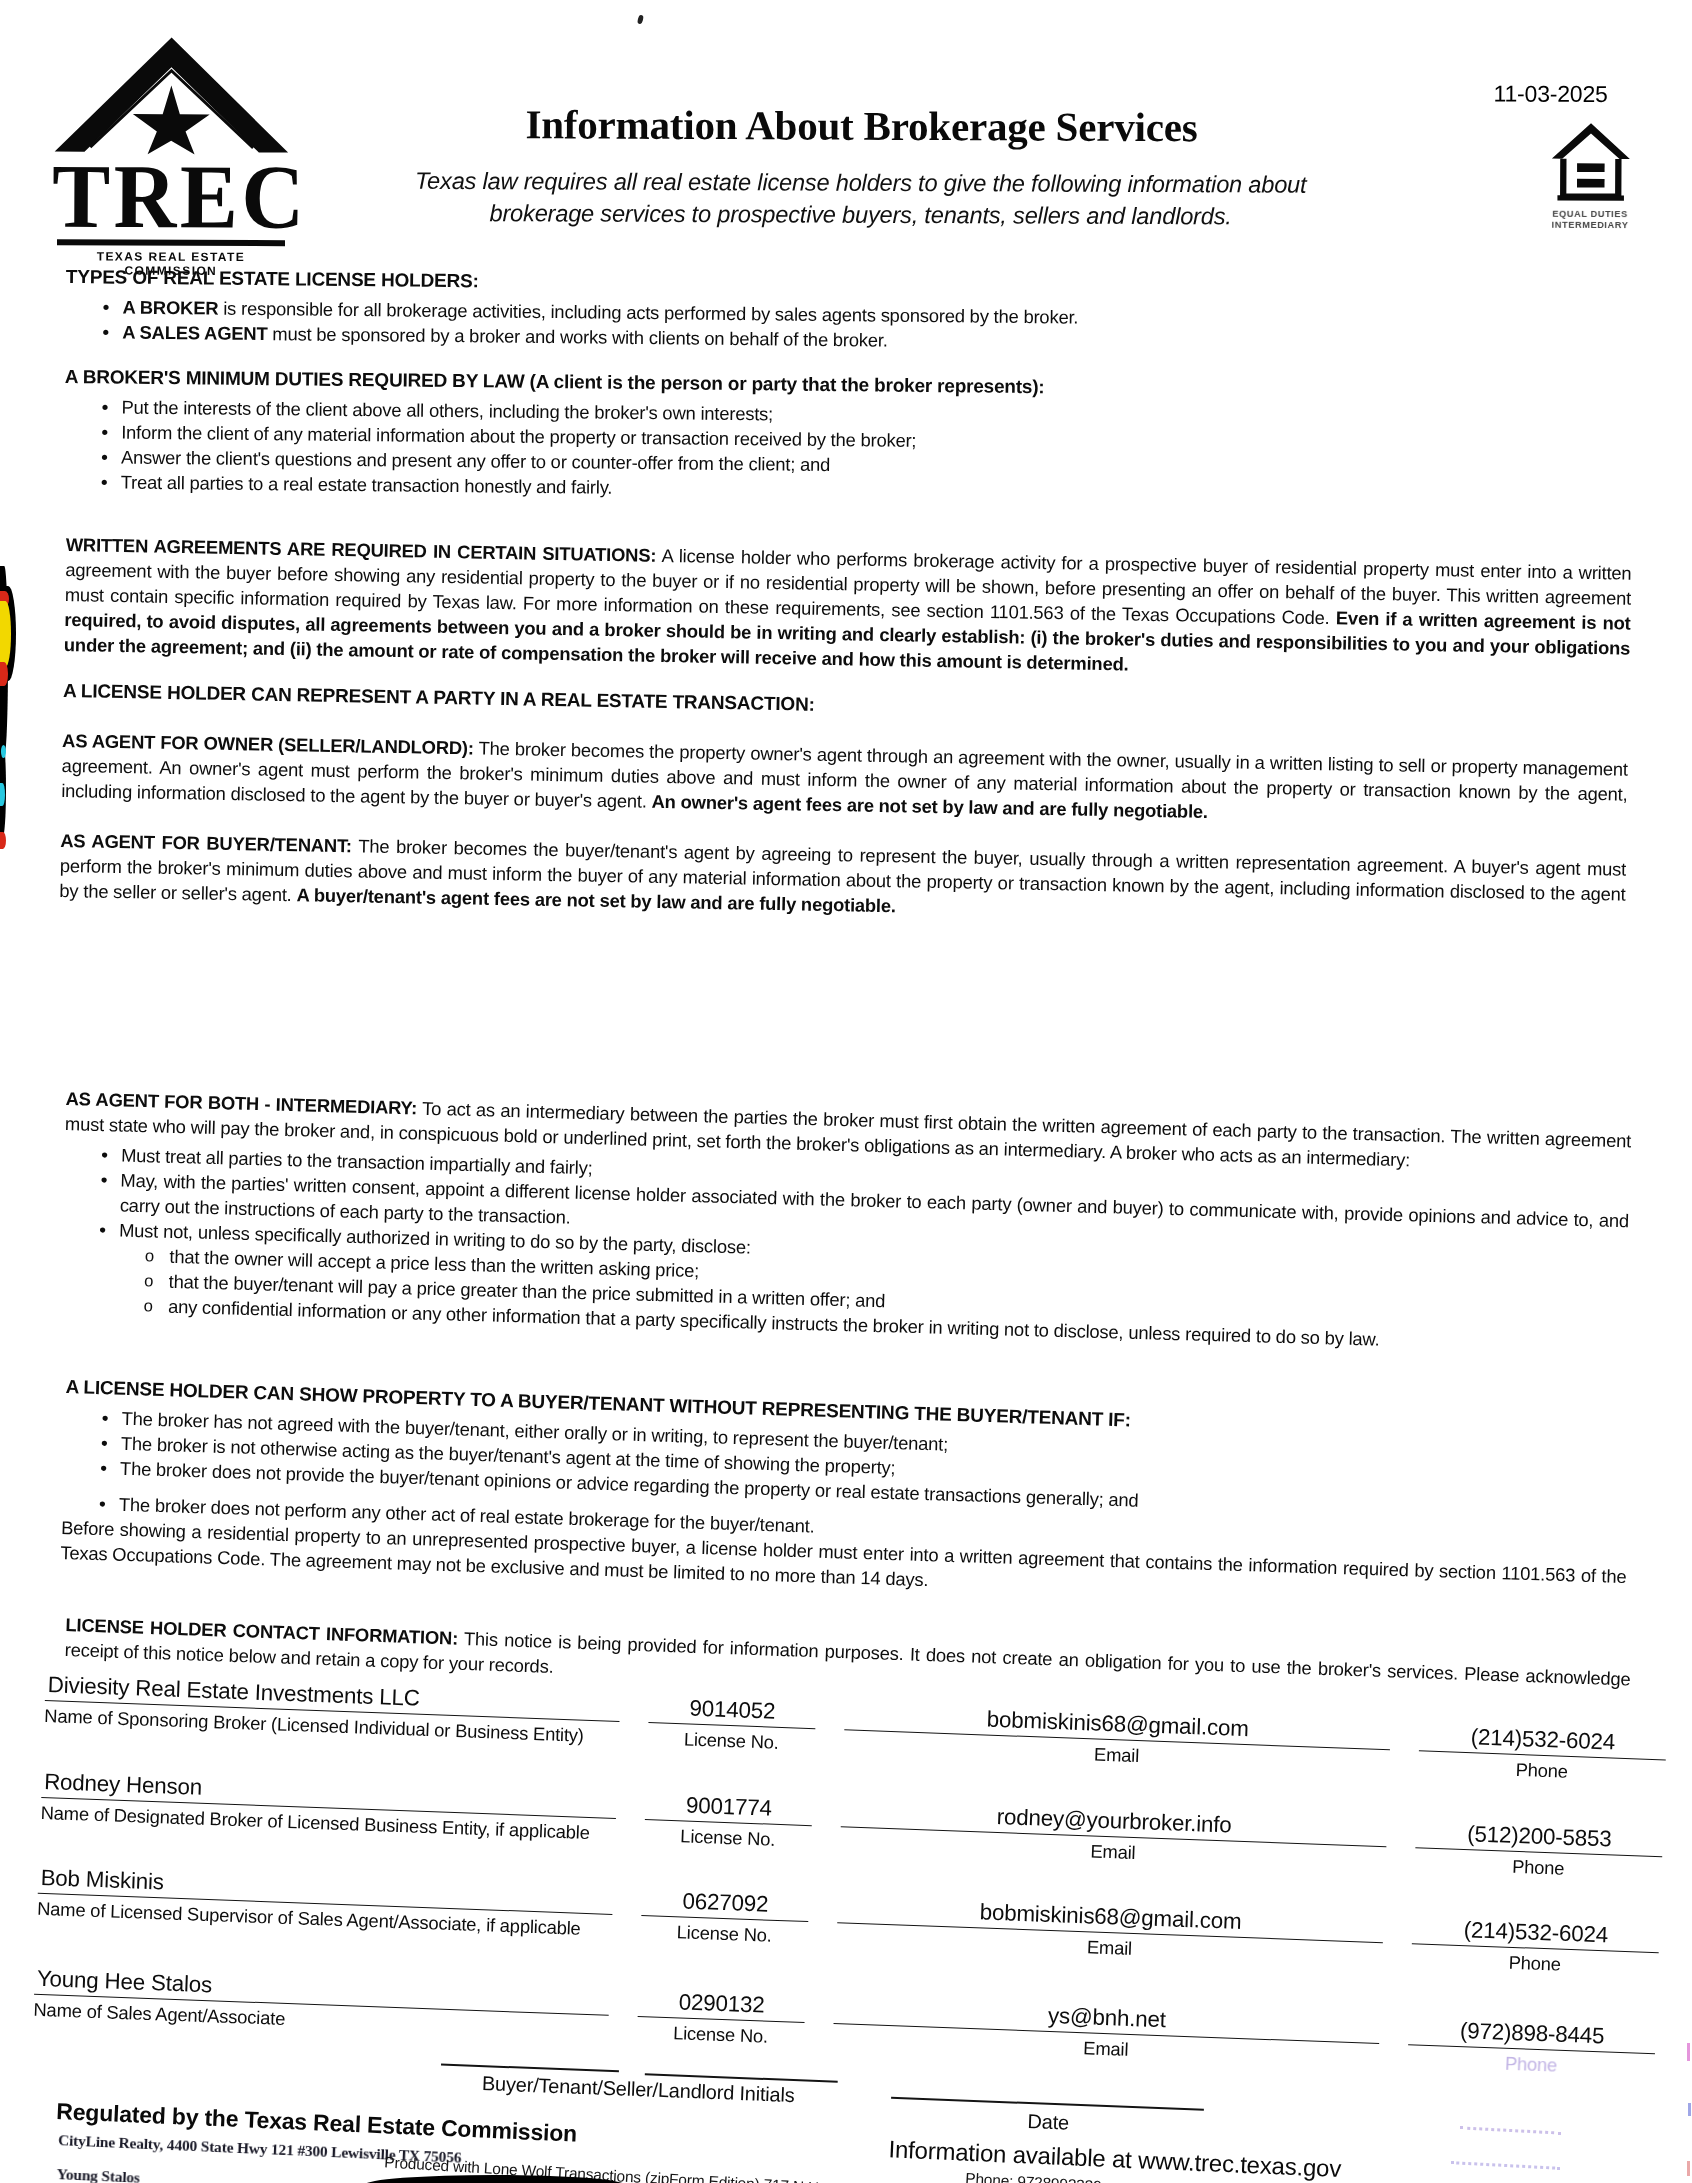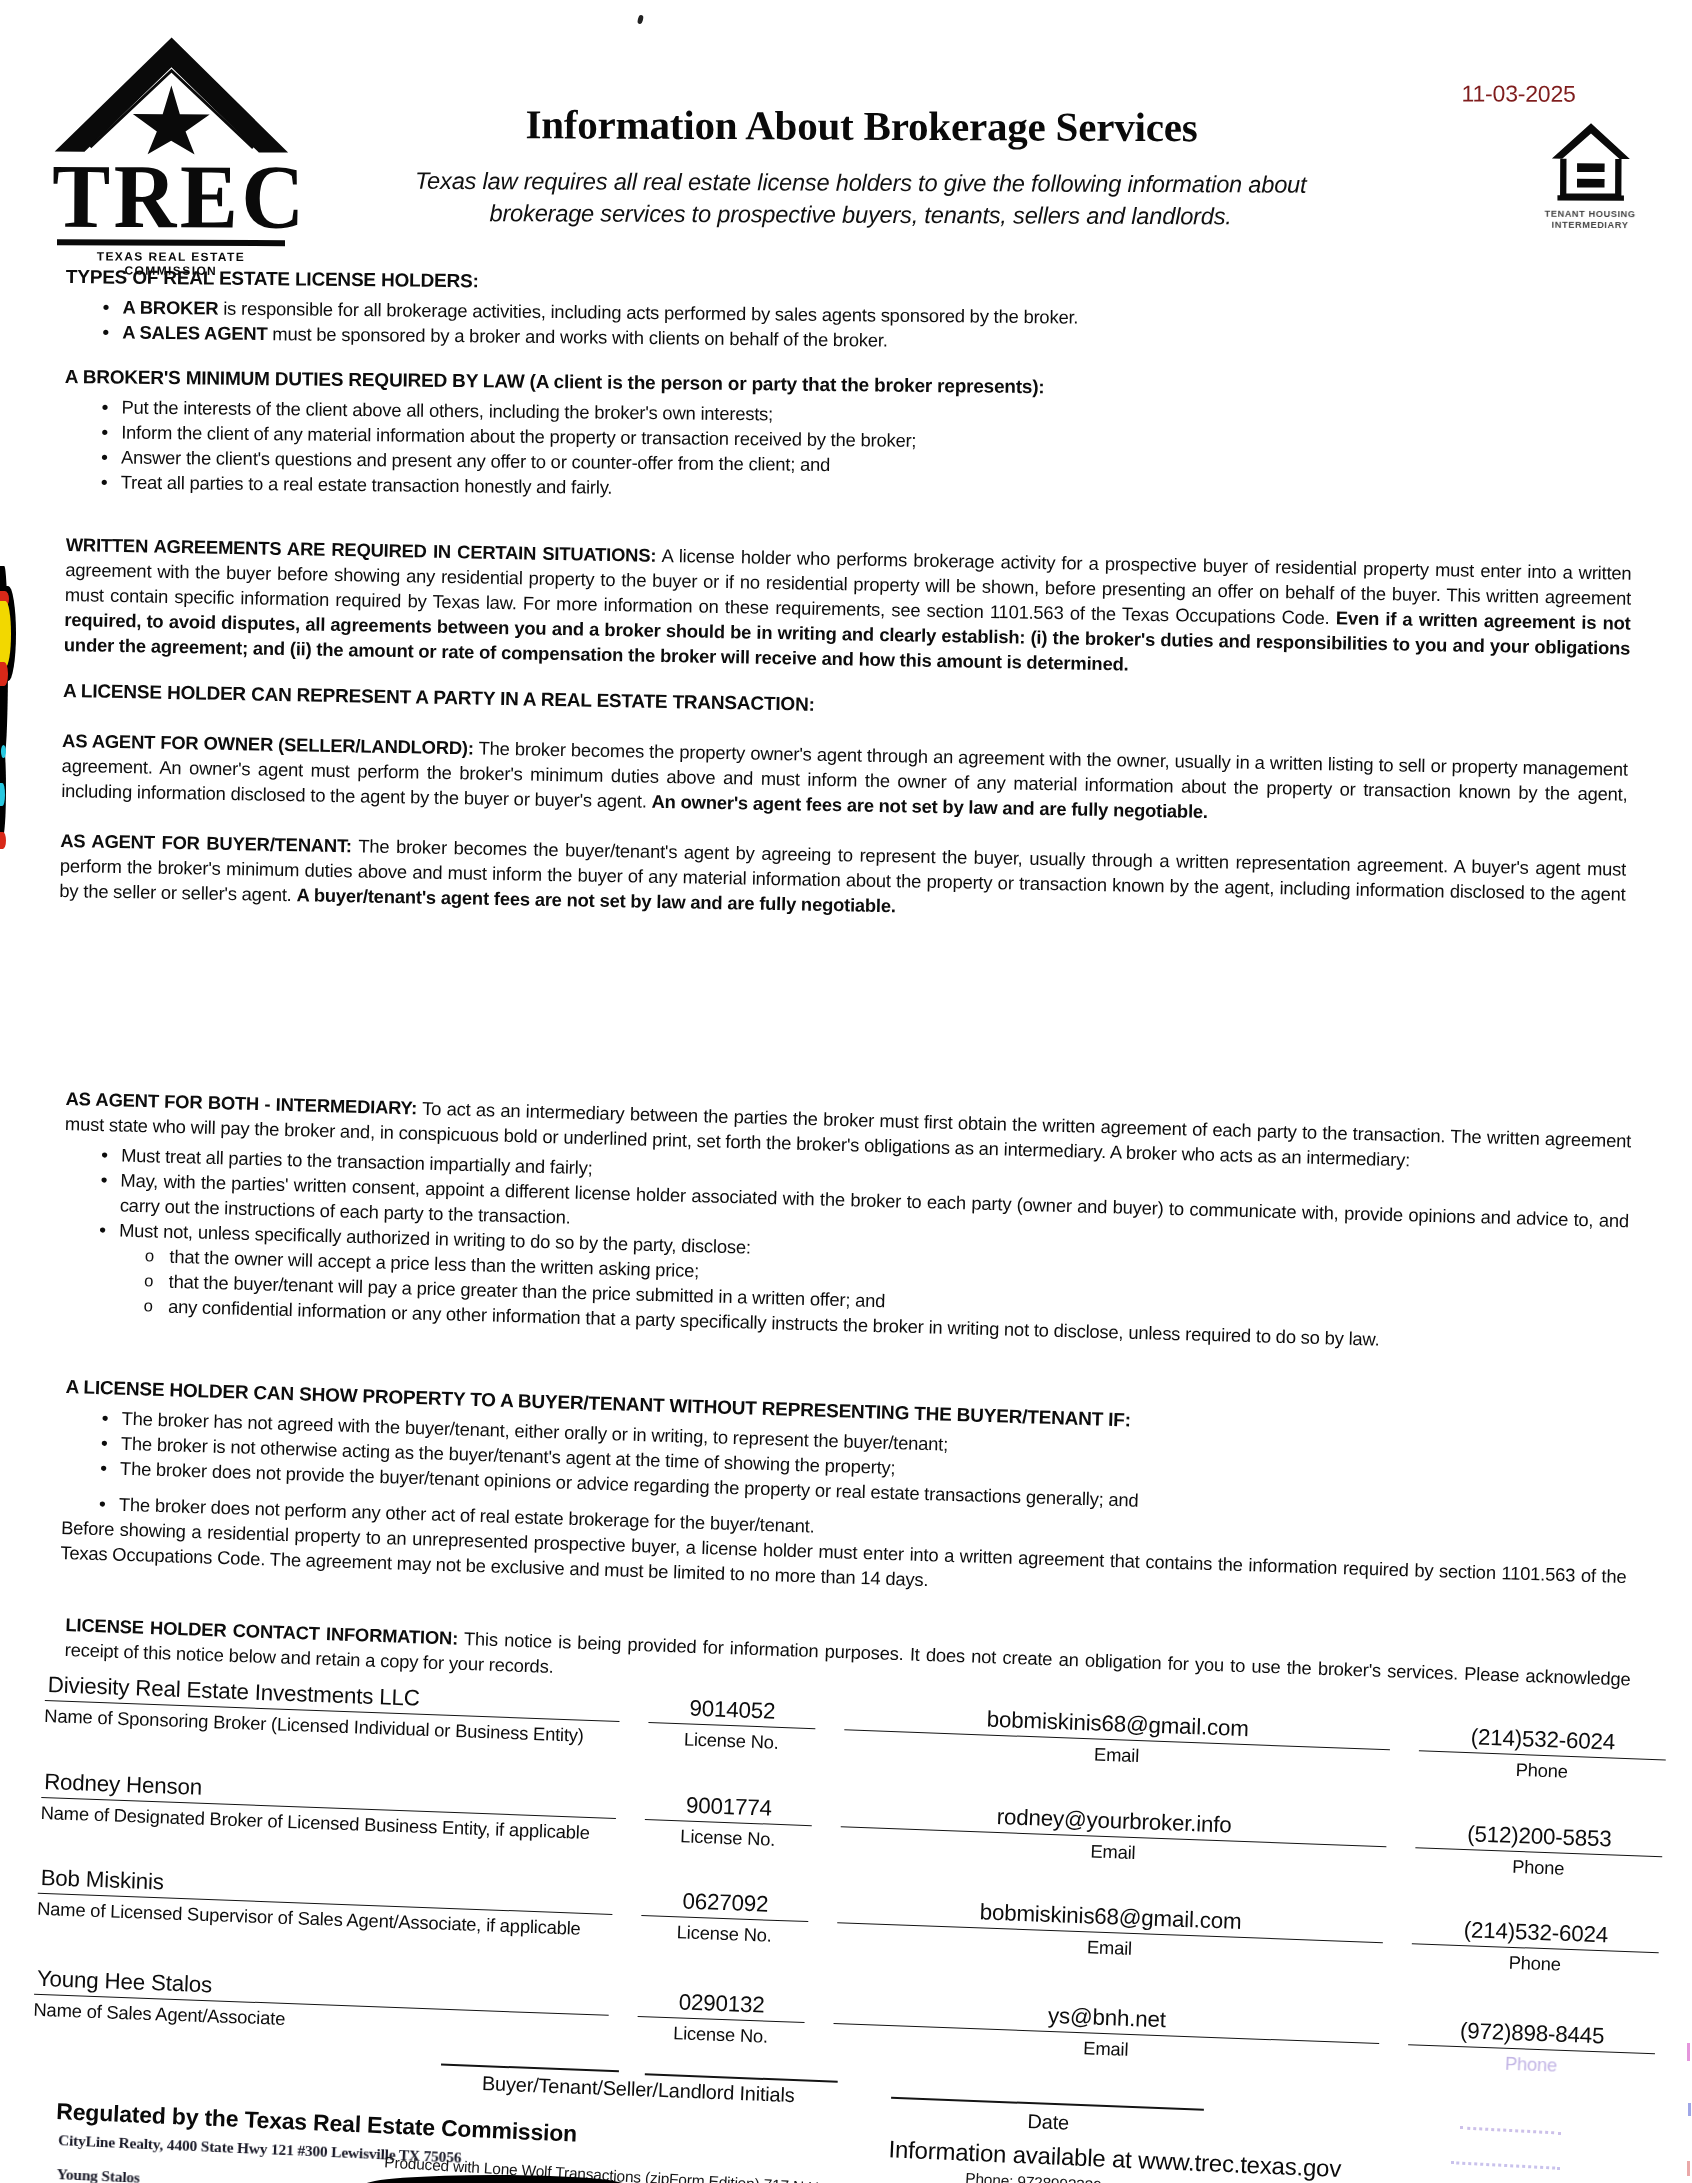--- a/index.html
+++ b/index.html
@@ -12,21 +12,21 @@
   
   .trec-logo{position:absolute;left:53px;top:22px;width:238px;}
   .trec-word{font-family:"Liberation Serif",serif;font-weight:bold;font-size:87px;
     line-height:80px;letter-spacing:3.4px;transform:scaleY(1.05);color:#0a0a0a;text-align:center;}
   .trec-rule{height:5.2px;background:#0a0a0a;margin:3.4px 4.6px 4.6px 4.6px;}
   .trec-caption{font-size:12px;font-weight:bold;letter-spacing:1.4px;text-align:center;color:#0a0a0a;}
   .doc-title{position:absolute;left:345px;top:86px;width:1034px;text-align:center;
     font-family:"Liberation Serif",serif;font-weight:bold;font-size:41px;color:#0a0a0a;}
   .doc-subtitle{position:absolute;left:264px;top:151px;width:1195px;text-align:center;
     font-style:italic;font-size:23.6px;line-height:32px;color:#111;}
-  .doc-date{position:absolute;left:1462px;top:62px;width:172px;font-size:23px;color:#7f1d1d;}
+  .doc-date{position:absolute;left:1494px;top:62px;width:172px;font-size:23px;color:#000000;}
   .eho{position:absolute;left:1545px;top:102px;width:92px;text-align:center;}
   .eho-caption{font-size:9.2px;font-weight:bold;line-height:11px;letter-spacing:0.6px;color:#222;
     filter:blur(0.2px);opacity:.85;}
   
   .h{font-size:19px;font-weight:bold;line-height:25px;}
   .p{font-size:18.4px;line-height:25px;text-align:justify;}
   .b{font-weight:bold;}
   .li{display:flex;font-size:18.4px;line-height:25px;}
   .li::before{content:"\2022";flex:0 0 33px;margin-left:24px;text-align:center;font-weight:bold;}
   .li .t{flex:1;text-align:justify;}
@@ -82,21 +82,21 @@
 
     <div class="eho">
       <svg width="85" height="86" viewBox="0 0 148 150">
         <polygon points="74,4 6,66 24,66 74,22 124,66 142,66" fill="#0a0a0a"></polygon>
         <path d="M26 66 V132 H122 V66" fill="none" stroke="#0a0a0a" stroke-width="11"></path>
         <rect x="50" y="74" width="48" height="15" fill="#0a0a0a"></rect>
         <rect x="50" y="101" width="48" height="15" fill="#0a0a0a"></rect>
         <rect x="16" y="130" width="116" height="9" fill="#0a0a0a"></rect>
       </svg>
       <div class="eho-caption">
-        <span>TENANT HOUSING</span><br>
+        <span>EQUAL DUTIES</span><br>
         <span>INTERMEDIARY</span>
       </div>
     </div>
   </div>
 
   <div class="sec" style="left:66px;top:264px;width:1566px;transform:rotate(0.6deg);">
     <div class="h">TYPES OF REAL ESTATE LICENSE HOLDERS:</div>
     <div class="li mt8">
       <div class="t"><span class="b">A BROKER</span><span> is responsible for all brokerage activities, including acts performed by sales agents sponsored by the broker.</span></div>
     </div>

